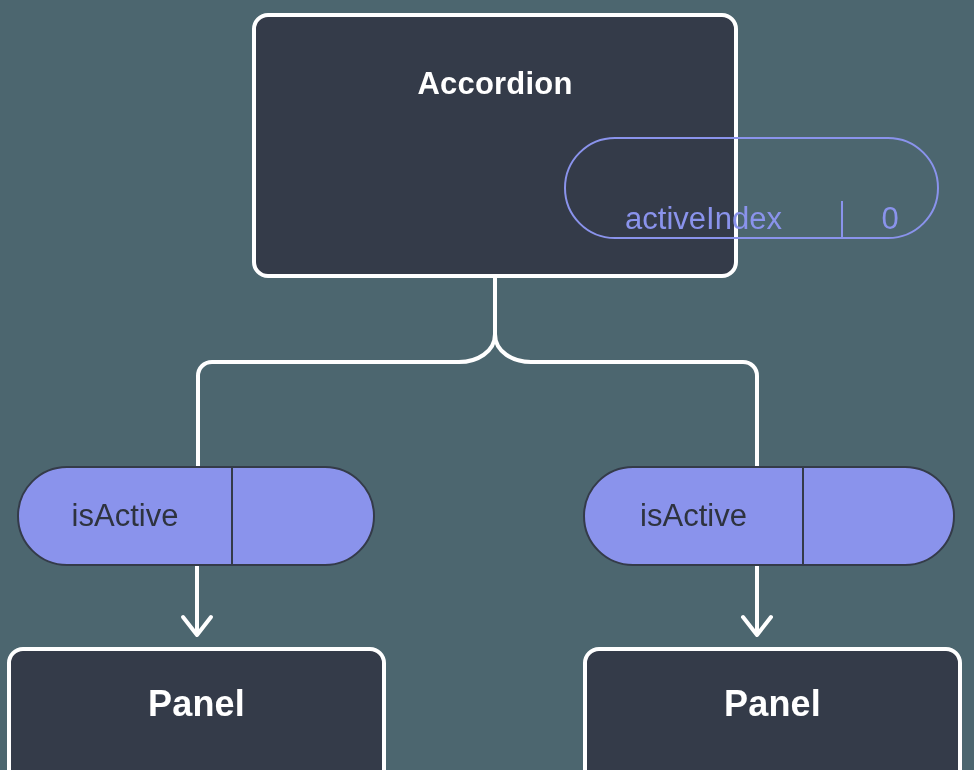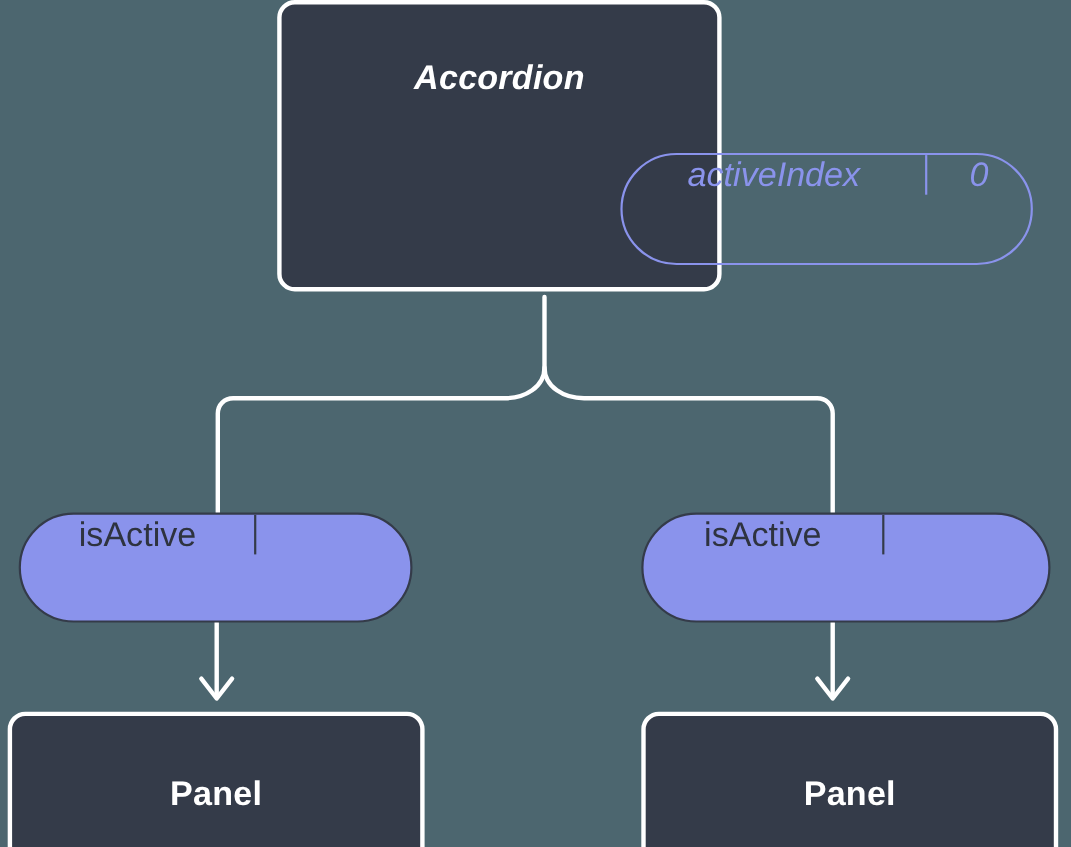--- a/index.html
+++ b/index.html
@@ -34,47 +34,45 @@
   
   .component-box {
     position: absolute;
     box-sizing: border-box;
     background: #343b49;
     border: 4px solid #ffffff;
     border-radius: 16px;
   }
   #accordion-box {
     left: 252px;
-    top: 0;
-    width: 404px;
+    top: 13px;
+    width: 486px;
     height: 265px;
-    font-style: italic;
   }
   .component-title {
     position: absolute;
     left: 0;
     right: 0;
     text-align: center;
     color: #ffffff;
     font-size: 31px;
     font-weight: 700;
     letter-spacing: 0.2px;
     white-space: nowrap;
   }
   #accordion-box .component-title { top: 49px; }
 
   
   .state-pill {
     position: absolute;
     box-sizing: border-box;
     display: flex;
-    align-items: flex-start;
+    align-items: flex-end;
     border-radius: 999px;
     overflow: hidden;
-    margin-top: 15px;
   }
   .state-pill .pill-key,
   .state-pill .pill-val {
     display: flex;
     align-items: center;
     justify-content: center;
     white-space: nowrap;
   }
 
   #active-index-pill {
@@ -104,21 +102,20 @@
     position: absolute;
     box-sizing: border-box;
     display: flex;
     align-items: stretch;
     height: 100px;
     top: 466px;
     background: #8a93ec;
     border: 2px solid #343b49;
     border-radius: 999px;
     overflow: hidden;
-    flex-direction: column;
   }
   .prop-pill .pill-key,
   .prop-pill .pill-val {
     display: flex;
     align-items: center;
     justify-content: center;
     color: #2e333f;
     font-size: 31px;
     font-weight: 400;
     white-space: nowrap;
@@ -138,21 +135,21 @@
     position: absolute;
     box-sizing: border-box;
     top: 647px;
     height: 140px;
     background: #343b49;
     border: 4px solid #ffffff;
     border-radius: 16px;
   }
   #panel-left  { left: 7px;   width: 379px; }
   #panel-right { left: 583px; width: 379px; }
-  .panel-box .component-title { top: 53px; font-size: 31px; }
+  .panel-box .component-title { top: 32px; font-size: 36px; }
 </style>
 </head>
 <body>
 
 <div id="stage">
 
   <svg id="wires" viewBox="0 0 974 770" width="974" height="770" aria-hidden="true">
 
     <path d="M 495 270
              L 495 334

